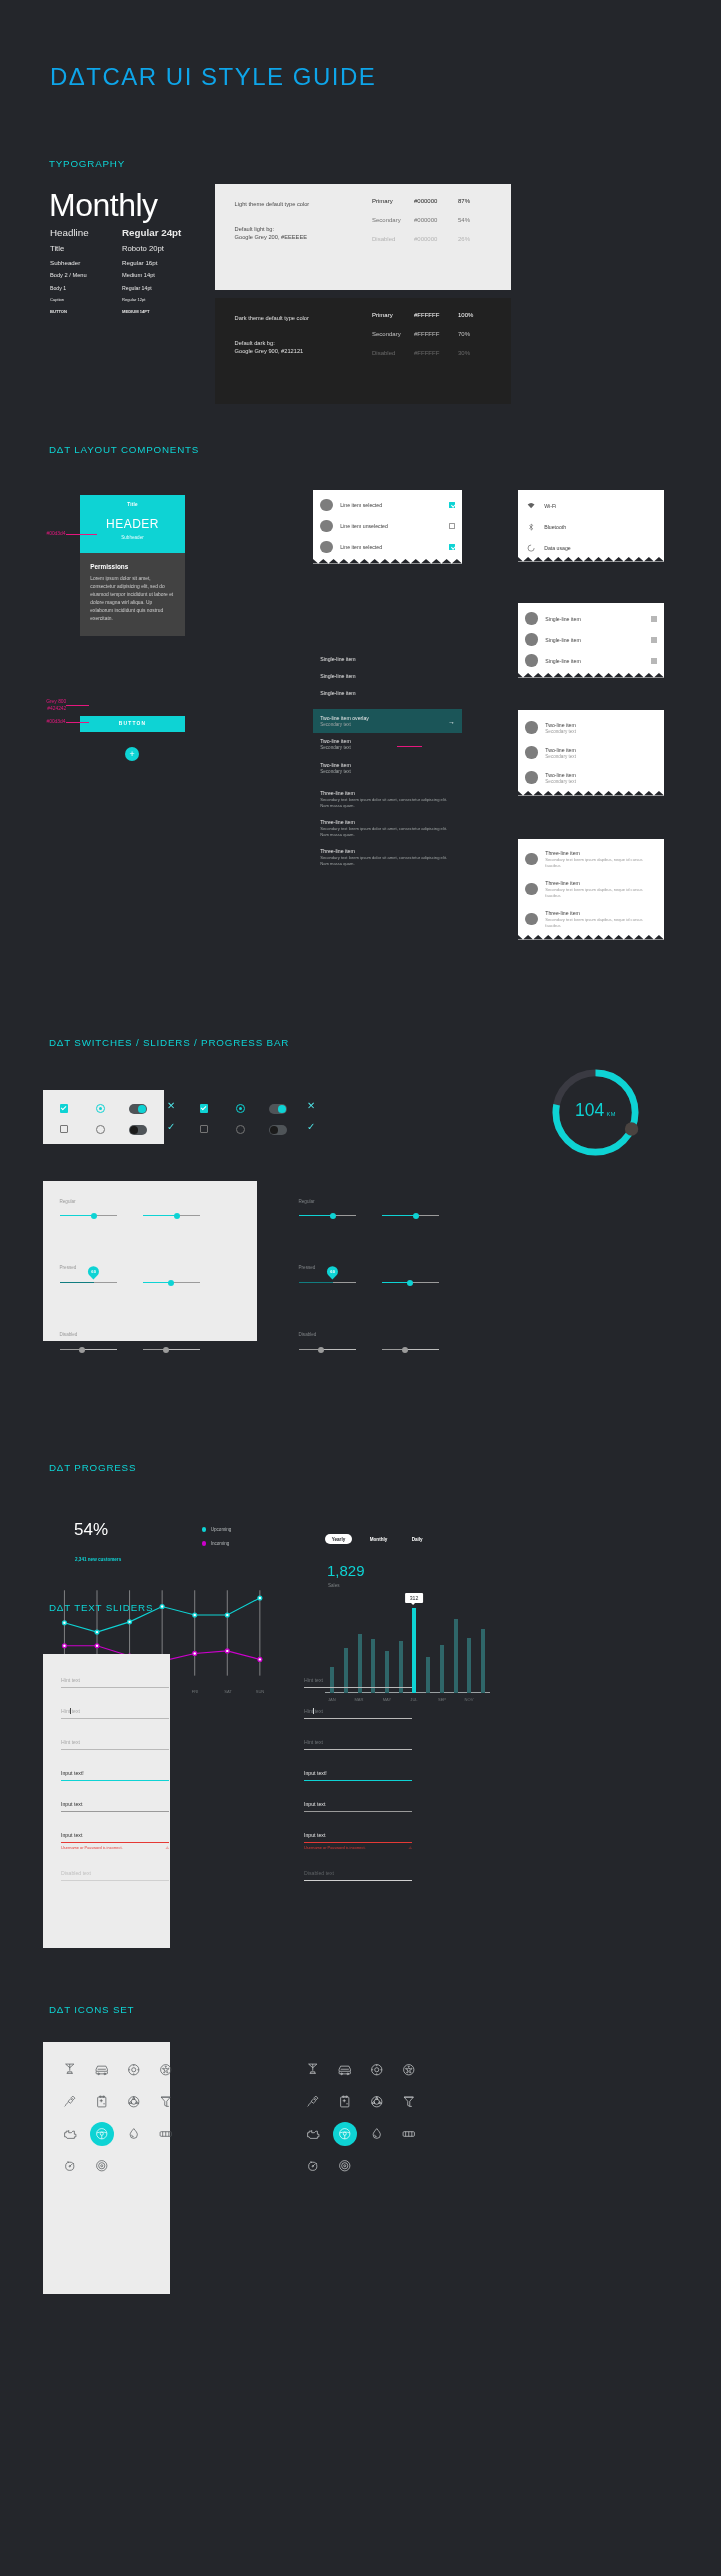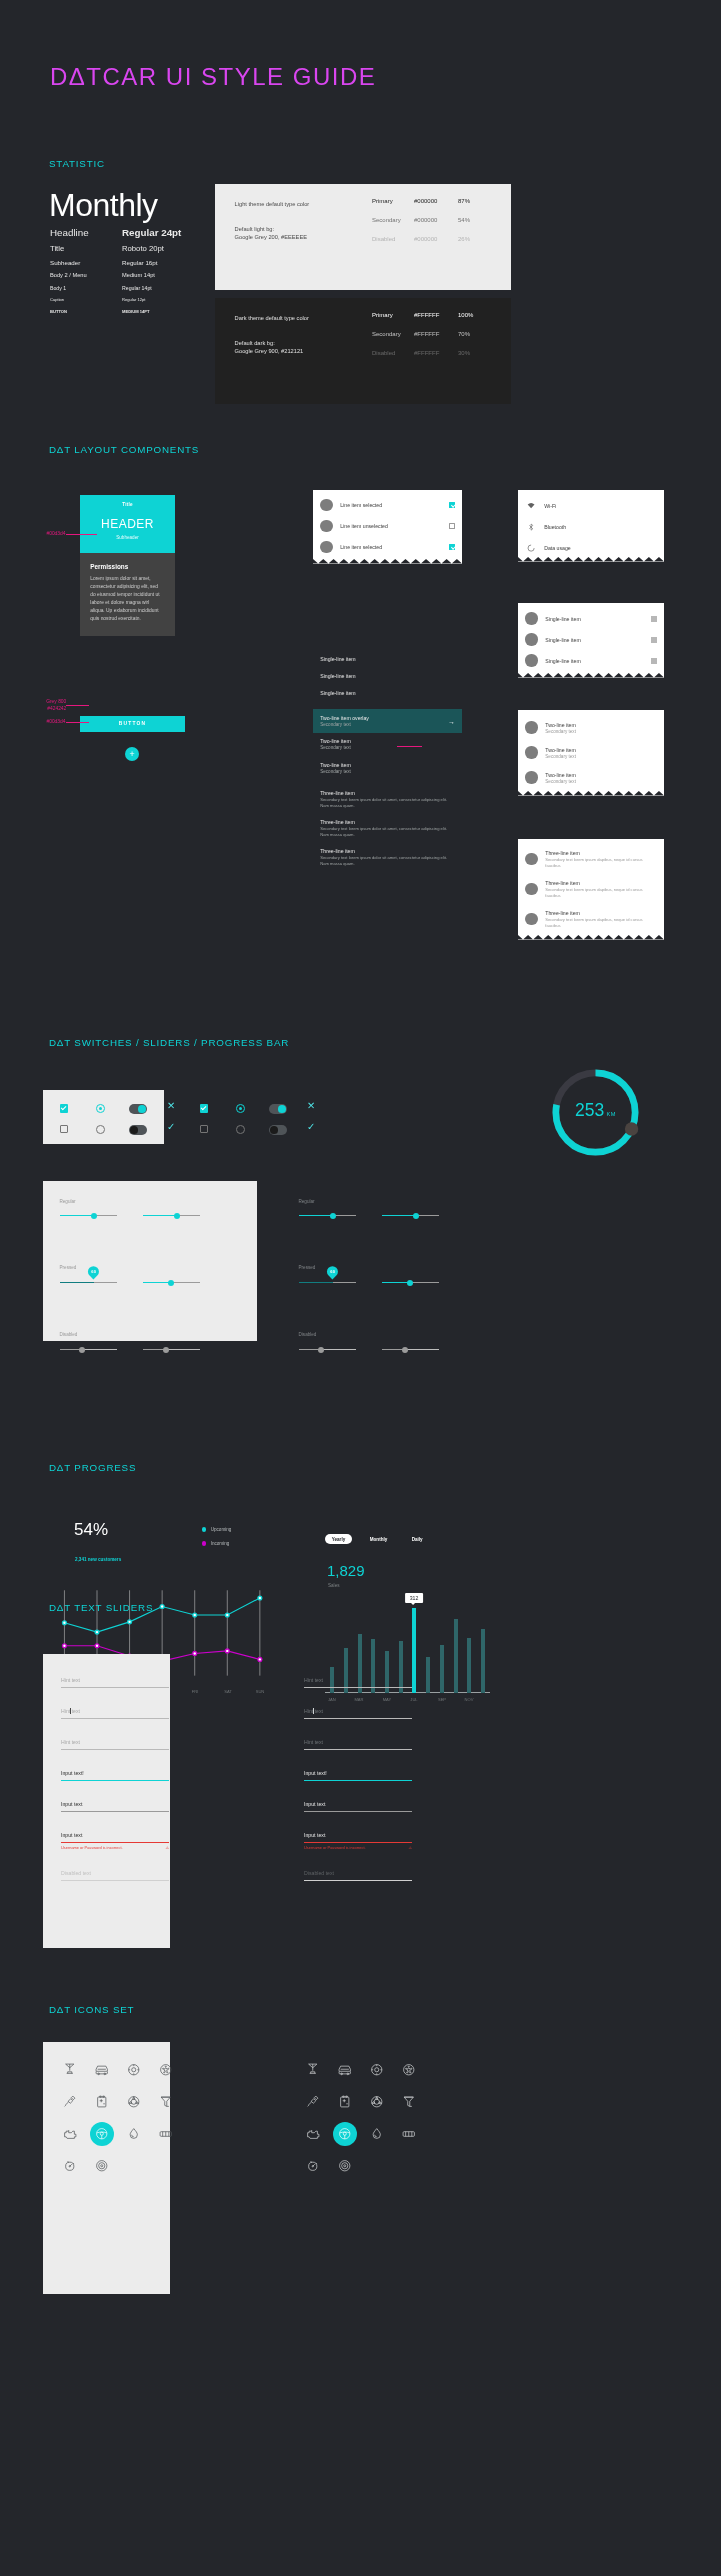--- a/index.html
+++ b/index.html
@@ -13,21 +13,21 @@
 
   
   .sec-title {
     color:#0ed3d4; font-size:9.8px; letter-spacing:0.8px;
     font-weight:400;
   }
 
   
   #main-title {
     position:absolute; left:50px; top:63px;
-    font-size:24px; letter-spacing:1.5px; color:#d946ef; font-weight:300;
+    font-size:24px; letter-spacing:1.5px; color:#0ea5e9; font-weight:300;
   }
 
   
   #typo-label { position:absolute; left:49px; top:158px; }
   #roboto-word {
     position:absolute; left:49px; top:187px;
     font-size:32px; font-weight:400; color:#fff; letter-spacing:-0.5px;
   }
   .type-row { position:absolute; left:50px; width:170px; display:flex; }
   .type-row .tn { width:72px; color:#e8e8e8; }
@@ -41,21 +41,21 @@
   .ctable.light .desc { color:#4a4a4a; }
   .ctable.dark  .desc { color:#e0e0e0; }
   .ctable .crow { position:absolute; left:157px; display:flex; width:129px; font-size:6px; }
   .ctable .crow .c1 { width:42px; }
   .ctable .crow .c2 { width:44px; }
   .ctable .crow .c3 { width:26px; }
 
   
   #lay-label { position:absolute; left:49px; top:444px; }
 
-  .header-card { position:absolute; left:80px; top:495px; width:95px; }
+  .header-card { position:absolute; left:80px; top:495px; width:105px; }
   .header-card .hdr { background:#0ed3d4; height:58px; position:relative; }
   .header-card .hdr .title {
     position:absolute; left:0; right:0; top:7.2px; text-align:center;
     font-size:4.6px; font-weight:700; color:#fff; letter-spacing:0.2px;
   }
   .header-card .hdr .big {
     position:absolute; left:0; right:0; top:22px; text-align:center;
     font-size:12px; font-weight:300; color:#fff; letter-spacing:0.5px;
   }
   .header-card .hdr .sub {
@@ -190,21 +190,21 @@
   .icn-hl { position:absolute; width:24px; height:24px; border-radius:50%; background:#0ed3d4;
             display:flex; align-items:center; justify-content:center; }
 </style>
 </head>
 <body>
 
 <div class="page">
 
   <div id="main-title">DΔTCAR UI STYLE GUIDE</div>
 
-  <div id="typo-label" class="sec-title">STATISTIC</div>
+  <div id="typo-label" class="sec-title">TYPOGRAPHY</div>
   <div id="roboto-word">Monthly</div>
   <div id="type-scale">
       <div class="type-row" style="top: 227px;">
         <span class="tn" style="font-size:9.8px;font-weight:400">Headline</span>
         <span class="tv" style="font-size:9.8px;font-weight:700">Regular 24pt</span>
       </div>
       <div class="type-row" style="top: 244px;">
         <span class="tn" style="font-size:7.7px;font-weight:500">Title</span>
         <span class="tv" style="font-size:7.7px;font-weight:500">Roboto 20pt</span>
       </div>
@@ -583,21 +583,21 @@
       </div>
   </div>
 
   <div id="ring-wrap">
     <svg viewBox="0 0 200 200" style="width:103px;height:103px;">
       <circle cx="100" cy="100" r="77" fill="none" stroke="#3a3a42" stroke-width="13"></circle>
       <circle id="ring-arc" cx="100" cy="100" r="77" fill="none" stroke="#0ed3d4" stroke-width="13" stroke-linecap="butt" transform="rotate(-90 100 100)" stroke-dasharray="377.36810954920594 483.80526865282815"></circle>
       <circle cx="170" cy="132" r="13" fill="#4a4340"></circle>
     </svg>
     <div id="ring-val">
-      <span class="n">253</span><span class="u">KM</span>
+      <span class="n">104</span><span class="u">KM</span>
     </div>
   </div>
 
   <div id="stat-label" class="sec-title">DΔT PROGRESS</div>
   <div id="pct">54%</div>
   <div id="newcust">2,341 new customers</div>
   <div id="legend">
       <div class="legend-i" style="left: 202px; top: 1527px;">
         <span class="dot" style="background:#0ed3d4"></span>
         <span>Upcoming</span>

